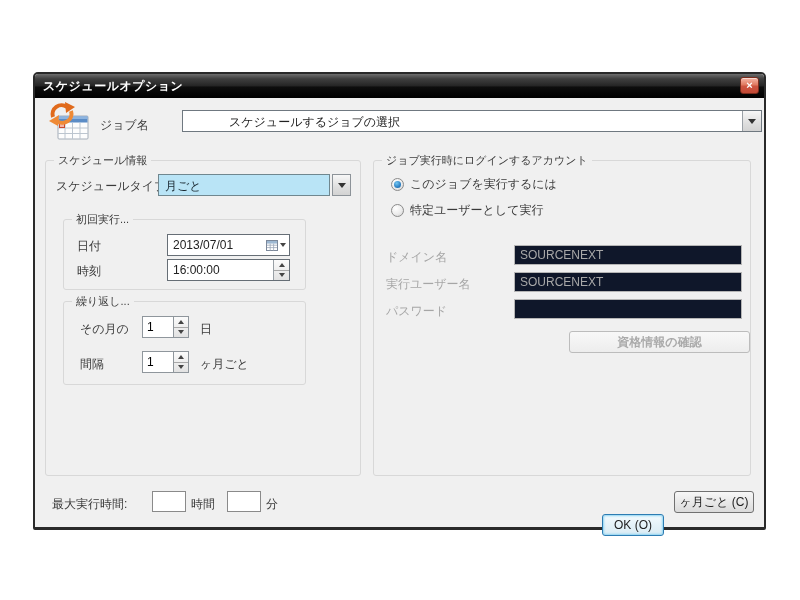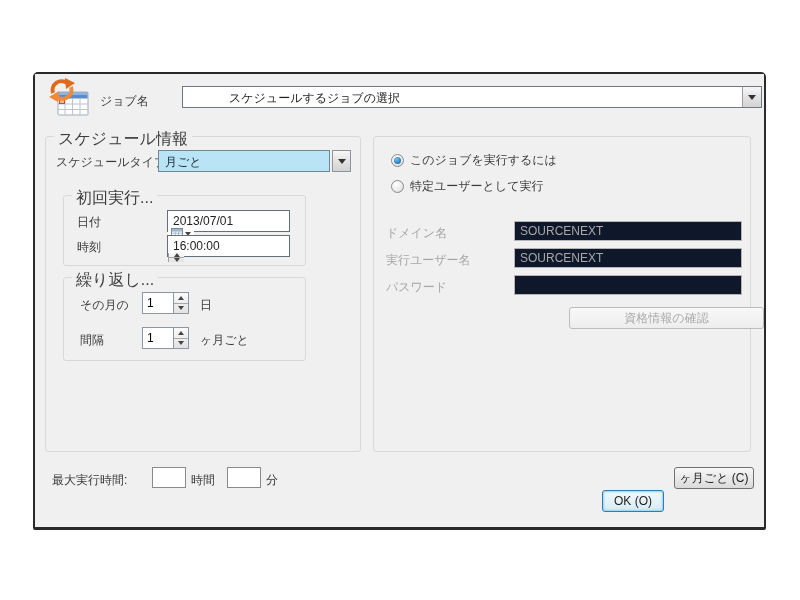--- a/index.html
+++ b/index.html
@@ -29,21 +29,21 @@
 
   .content { position:relative; height:calc(100% - 24px); background:#f0f0f0; }
 
   .lbl { position:absolute; font-size:12px; color:#3a3a3a; white-space:nowrap; }
   .lbl.dim { color:#a6a6a6; }
 
   
   .groupbox { position:absolute; border:1px solid #d8d8d8; border-radius:3px; }
   .legend {
     position:absolute; top:-8px; left:8px; background:#f0f0f0; padding:0 4px;
-    font-size:16px; color:#3c3c3c; white-space:nowrap;
+    font-size:11px; color:#3c3c3c; white-space:nowrap;
   }
 
   
   .combo {
     position:absolute; display:flex; height:22px; background:#fff;
     border:1px solid #6f7880; align-items:stretch;
   }
   .combo .combo-text { flex:1; font-size:12px; color:#222; padding:3px 0 0 6px; overflow:hidden; white-space:nowrap; }
   .combo-btn {
     width:19px; display:flex; align-items:center; justify-content:center;
@@ -52,21 +52,21 @@
   }
   .combo-btn.standalone { position:absolute; height:22px; border:1px solid #8d9399; }
   .field-blue { position:absolute; height:22px; background:#b9e4f6; border:1px solid #70878f;
     font-size:12px; color:#1b2a33; padding:3px 0 0 6px; }
 
   .tri-down { width:0; height:0; border-left:4px solid transparent; border-right:4px solid transparent; border-top:5px solid #333; }
   .tri-up-s { width:0; height:0; border-left:3px solid transparent; border-right:3px solid transparent; border-bottom:4px solid #444; }
   .tri-down-s { width:0; height:0; border-left:3px solid transparent; border-right:3px solid transparent; border-top:4px solid #444; }
 
   
-  .field { position:absolute; display:flex; height:22px; background:#fff; border:1px solid #666e76; align-items:stretch;flex-direction:column; }
+  .field { position:absolute; display:flex; height:22px; background:#fff; border:1px solid #666e76; align-items:stretch; }
   .field .f-text { flex:1; font-size:12px; color:#222; padding:3px 0 0 5px; white-space:nowrap; }
   .date-btn { width:26px; display:flex; align-items:center; justify-content:center; gap:2px; background:#fff; cursor:pointer; }
 
   .spin { width:16px; display:flex; flex-direction:column; border-left:1px solid #989fa5;
     background:linear-gradient(#fbfbfb,#e2e2e2); }
   .spin.boxed { border:1px solid #8f969c; border-left:1px solid #8f969c; }
   .spin-half { flex:1; display:flex; align-items:center; justify-content:center; cursor:pointer; }
   .spin-half + .spin-half { border-top:1px solid #a8a8a8; }
 
   .numfield { position:absolute; display:flex; height:22px; }
@@ -99,20 +99,26 @@
   .btn-ok { background:linear-gradient(#f3fafd,#e5f2f8 50%, #d9ebf4); border:1px solid #2d7cb2;
     box-shadow:inset 0 0 2px 1px #8fd4f2; }
   .btn-cancel { background:linear-gradient(#f7f7f7,#e6e6e6 60%, #dadada); border:1px solid #707070; }
 </style>
 </head>
 <body>
 
 <div class="stage">
   <div class="dialog">
 
+    <div class="titlebar">
+      <span class="title">スケジュールオプション</span>
+      <div class="close-btn">
+        <span>×</span>
+      </div>
+    </div>
 
     <div class="content">
 
       <div style="position:absolute;left:11px;top:4px;width:44px;height:40px;">
         <svg width="44" height="40" viewBox="0 0 44 40">
           <rect x="12" y="14" width="30" height="23" rx="1" fill="#fdfdfd" stroke="#a4adb8"></rect>
           <rect x="12.5" y="14.5" width="29" height="6" fill="#5b8cc6"></rect>
           <rect x="12.5" y="14.5" width="29" height="2.5" fill="#8db4e0"></rect>
           <path d="M12 26h30 M12 31.5h30 M19 21v16 M26.5 21v16 M34 21v16" stroke="#bcc5cf" stroke-width="1"></path>
           <rect x="13.5" y="21.5" width="5" height="4" fill="#f3b6a6" stroke="#cb4a2d"></rect>
@@ -199,40 +205,41 @@
               <span class="spin-half">
                   <span class="tri-down-s"></span>
                 </span>
             </span>
           </div>
           <span class="lbl" style="left:136px;top:54px;">ヶ月ごと</span>
         </div>
       </div>
 
       <div class="groupbox" style="left:338px;top:62px;width:378px;height:316px;">
+        <span class="legend">ジョブ実行時にログインするアカウント</span>
 
         <div class="radio-row" style="left:17px;top:15px;">
           <span class="radio checked"></span>
           <span class="rlbl">このジョブを実行するには</span>
         </div>
         <div class="radio-row" style="left:17px;top:41px;">
           <span class="radio"></span>
           <span class="rlbl">特定ユーザーとして実行</span>
         </div>
 
         <span class="lbl dim" style="left:12px;top:88px;">ドメイン名</span>
         <input class="txt-disabled" style="left: 140px; top: 84px; width: 228px;" disabled="" value="SOURCENEXT">
 
         <span class="lbl dim" style="left:12px;top:115px;">実行ユーザー名</span>
         <input class="txt-disabled" style="left: 140px; top: 111px; width: 228px;" disabled="" value="SOURCENEXT">
 
         <span class="lbl dim" style="left:12px;top:142px;">パスワード</span>
         <input class="txt-disabled" type="password" style="left: 140px; top: 138px; width: 228px;" disabled="" value="">
 
-        <button class="btn-disabled" style="left:195px;top:170px;width:195px;" disabled="">資格情報の確認</button>
+        <button class="btn-disabled" style="left:195px;top:170px;width:181px;font-weight:bold;" disabled="">資格情報の確認</button>
 
       </div>
 
       <span class="lbl" style="left:17px;top:398px;">最大実行時間:</span>
       <input class="txt-small" style="left: 117px; top: 393px;" value="">
       <span class="lbl" style="left:156px;top:398px;">時間</span>
       <input class="txt-small" style="left: 192px; top: 393px;" value="">
       <span class="lbl" style="left:231px;top:398px;">分</span>
 
       <button class="btn btn-ok" style="left:567px;top:393px;width:62px;margin-top:23px;">OK (O)</button>

